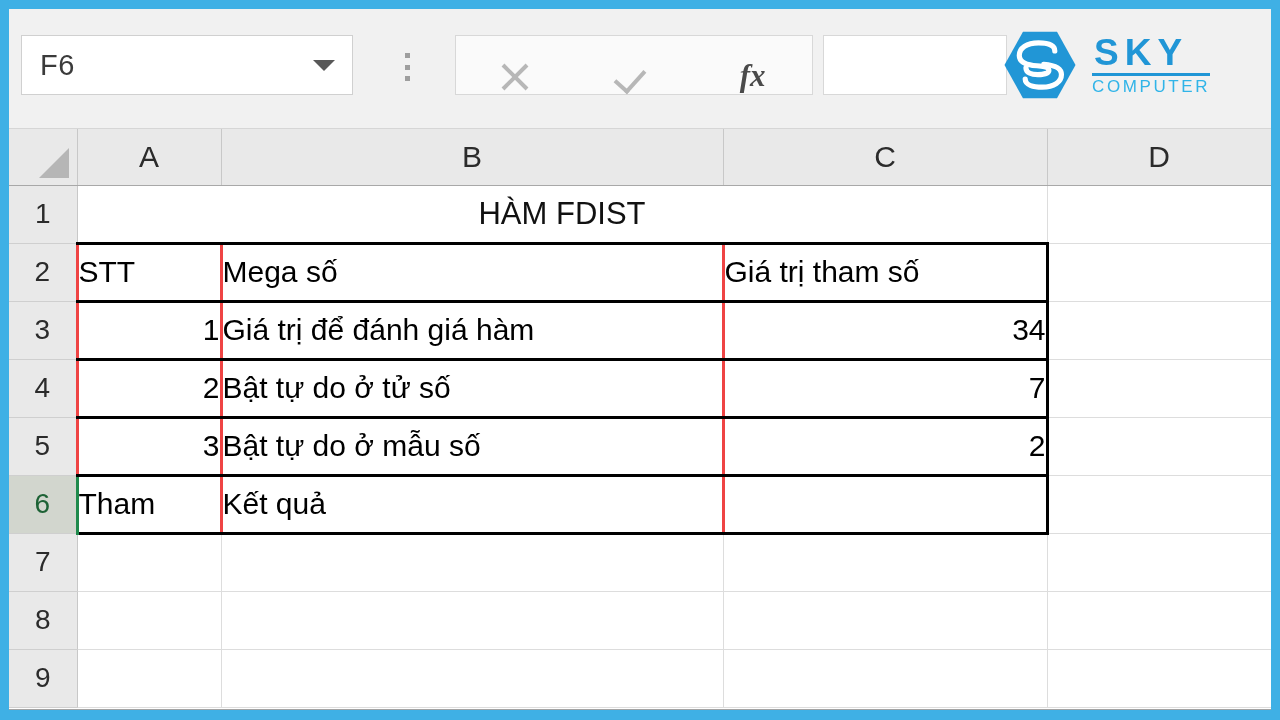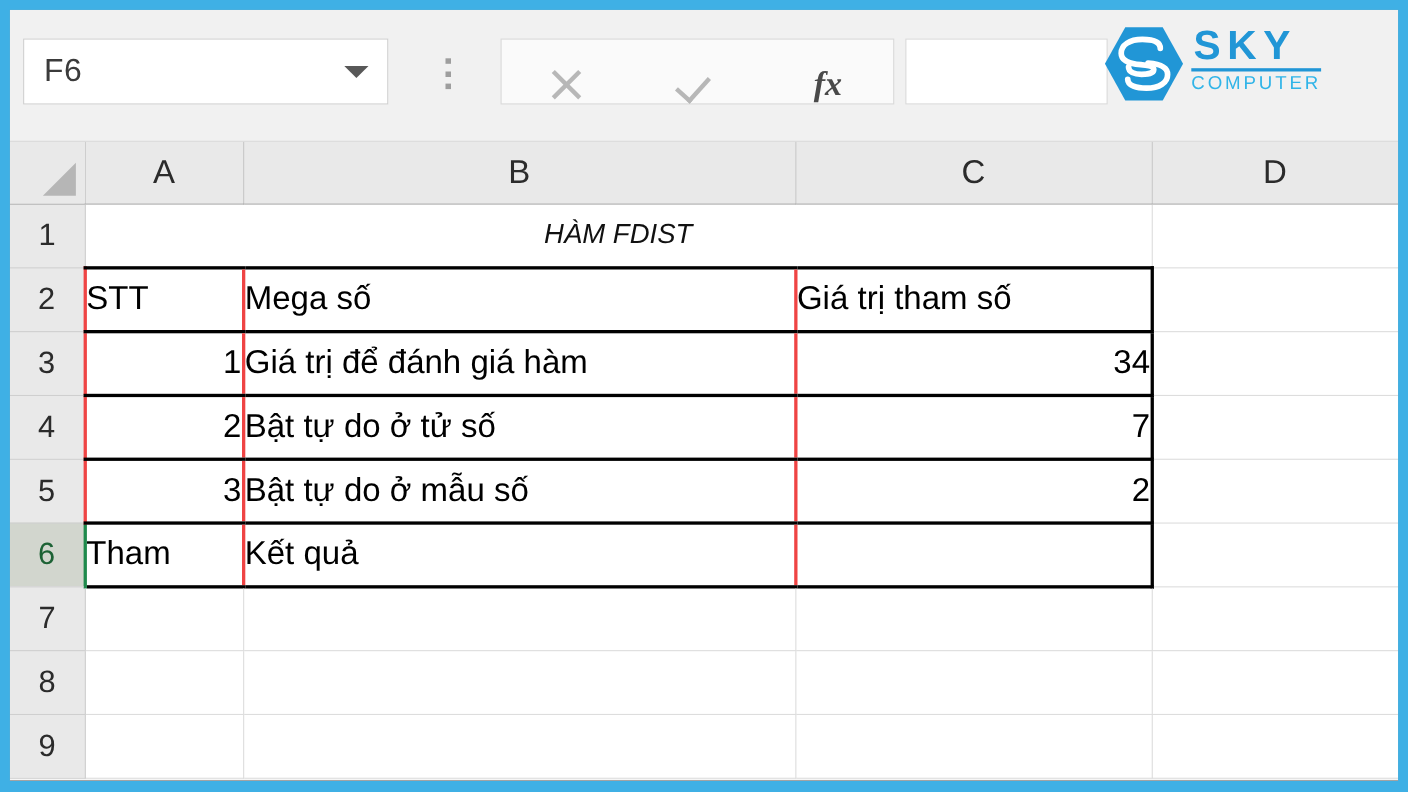--- a/index.html
+++ b/index.html
@@ -123,21 +123,21 @@
     display: flex; align-items: center;
     overflow: hidden;
     white-space: nowrap;
   }
 
   
   .logo {
     position: absolute;
     right: 18px; top: 14px;
     width: 250px; height: 84px;
-    display: flex; gap: 6px;
+    display: flex; align-items: center; gap: 15px;
   }
   .logo-mark { width: 74px; height: 70px; flex: none; }
   .logo-text { display: flex; flex-direction: column; }
   .logo-sky {
     font-size: 37px;
     font-weight: bold;
     letter-spacing: 6px;
     color: #2196d6;
     line-height: 1.02;
     padding-left: 2px;
@@ -228,23 +228,22 @@
   .pad-r { padding-right: 10px; }
   .ta-c { text-align: center; }
   .ta-r { text-align: right; }
 
   
   .bx-t { border-top: 3px solid #000000; }
   .bx-b { border-bottom: 3px solid #000000; }
   .bx-l { border-left: 3px solid #ef4444; }
   .bx-r { border-right: 3px solid #000000; }
   .title-cell {
-    font-size: 25px;
+    font-size: 31px;
     color: #111;
-    font-style: italic;
   }
 </style>
 </head>
 <body>
 
 <div id="app">
   <div id="inner">
 
     <div class="formula-strip">
 

